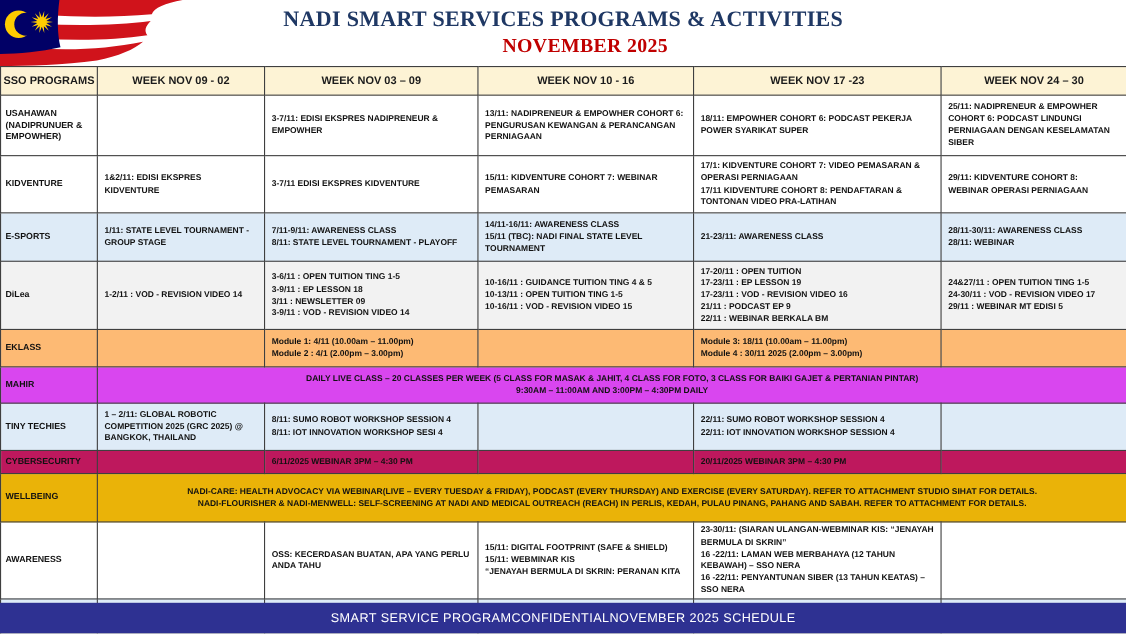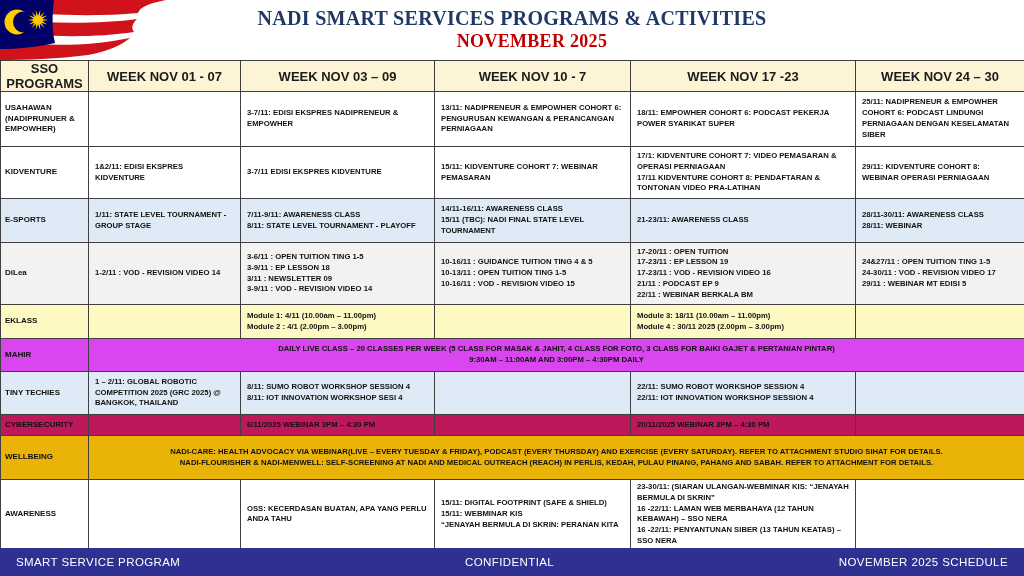--- a/index.html
+++ b/index.html
@@ -14,36 +14,36 @@
     font-family:"Liberation Serif", serif; font-weight:bold; font-size:20px;
     color:#1F3864; letter-spacing:.3px;
   }
   .title-line2 {
     font-family:"Liberation Serif", serif; font-weight:bold; font-size:18px;
     color:#C00000; letter-spacing:.3px; margin-top:1px;margin-left:40px;
   }
   table.sched { border-collapse:collapse; table-layout:fixed; width:1024px; }
   .sched th, .sched td { border:1px solid #3f3f3f; vertical-align:middle; }
   .sched thead th {
-    background:#FDF3D5; font-size:13px; font-weight:bold; color:#1b1b1b;
+    background:#FDF3D5; font-size:10px; font-weight:bold; color:#1b1b1b;
     height:26px; text-align:center; padding:0 2px;
   }
   .prog {
     font-weight:bold; font-size:8px; color:#111; padding:4px 4px;
     line-height:1.3; text-align:left;
   }
   .cell {
     font-weight:bold; font-size:7.7px; color:#111; padding:2px 6px;
     line-height:1.4; white-space:pre-line; text-align:left;
   }
   .span-cell { text-align:center; }
   .footer {
     position:absolute; left:0; bottom:0; width:1024px; height:28px;
     background:#2E3192; color:#ffffff; display:flex; align-items:center;
-    justify-content:space-between; padding:0 16px; font-size:11.5px;
+    justify-content:center; padding:0 16px; font-size:11.5px;
     letter-spacing:.4px;
   }
 </style>
 </head>
 <body>
 
 <div class="page">
 
   <svg class="flag" width="172" height="62" viewBox="0 0 172 62" aria-hidden="true">
     <path d="M0 0 H166 C138 9 126 21 134 34 C96 50 46 58 0 60 Z" fill="#FFFFFF"></path>
@@ -66,23 +66,23 @@
       <col style="width:88px">
         <col style="width:152px">
         <col style="width:194px">
       <col style="width:196px">
         <col style="width:225px">
         <col style="width:169px">
     </colgroup>
     <thead>
       <tr>
         <th>SSO PROGRAMS</th>
-        <th>WEEK NOV 01 - 07</th>
+        <th>WEEK NOV 09 - 02</th>
         <th>WEEK NOV 03 – 09</th>
-        <th>WEEK NOV  10 - 7</th>
+        <th>WEEK NOV  10 - 16</th>
         <th>WEEK NOV 17 -23</th>
         <th>WEEK NOV  24 – 30</th>
       </tr>
     </thead>
     <tbody>
         <tr style="height: 55px; background: rgb(255, 255, 255);">
           <td class="prog">USAHAWAN (NADIPRUNUER &amp; EMPOWHER)</td>
           <td class="cell"></td>
           <td class="cell">3-7/11: EDISI EKSPRES NADIPRENEUR &amp; EMPOWHER</td>
           <td class="cell">13/11: NADIPRENEUR &amp; EMPOWHER COHORT 6: PENGURUSAN KEWANGAN &amp; PERANCANGAN PERNIAGAAN</td>
@@ -121,21 +121,21 @@
 10-16/11 : VOD - REVISION VIDEO 15</td>
           <td class="cell">17-20/11 : OPEN TUITION
 17-23/11 : EP LESSON 19
 17-23/11 : VOD - REVISION VIDEO 16
 21/11 : PODCAST EP 9
 22/11 : WEBINAR BERKALA BM</td>
           <td class="cell">24&amp;27/11 : OPEN TUITION TING 1-5
 24-30/11 : VOD - REVISION VIDEO 17
 29/11 : WEBINAR MT EDISI 5</td>
         </tr>
-        <tr style="height: 34px; background: #fef9c3;">
+        <tr style="height: 34px; background: #fdba74;">
           <td class="prog">EKLASS</td>
           <td class="cell"></td>
           <td class="cell">Module 1: 4/11 (10.00am – 11.00pm)
 Module 2 : 4/1 (2.00pm – 3.00pm)</td>
           <td class="cell"></td>
           <td class="cell">Module 3: 18/11 (10.00am – 11.00pm)
 Module 4 : 30/11 2025 (2.00pm – 3.00pm)</td>
           <td class="cell"></td>
         </tr>
         <tr style="height: 33px; background: #d946ef;">

